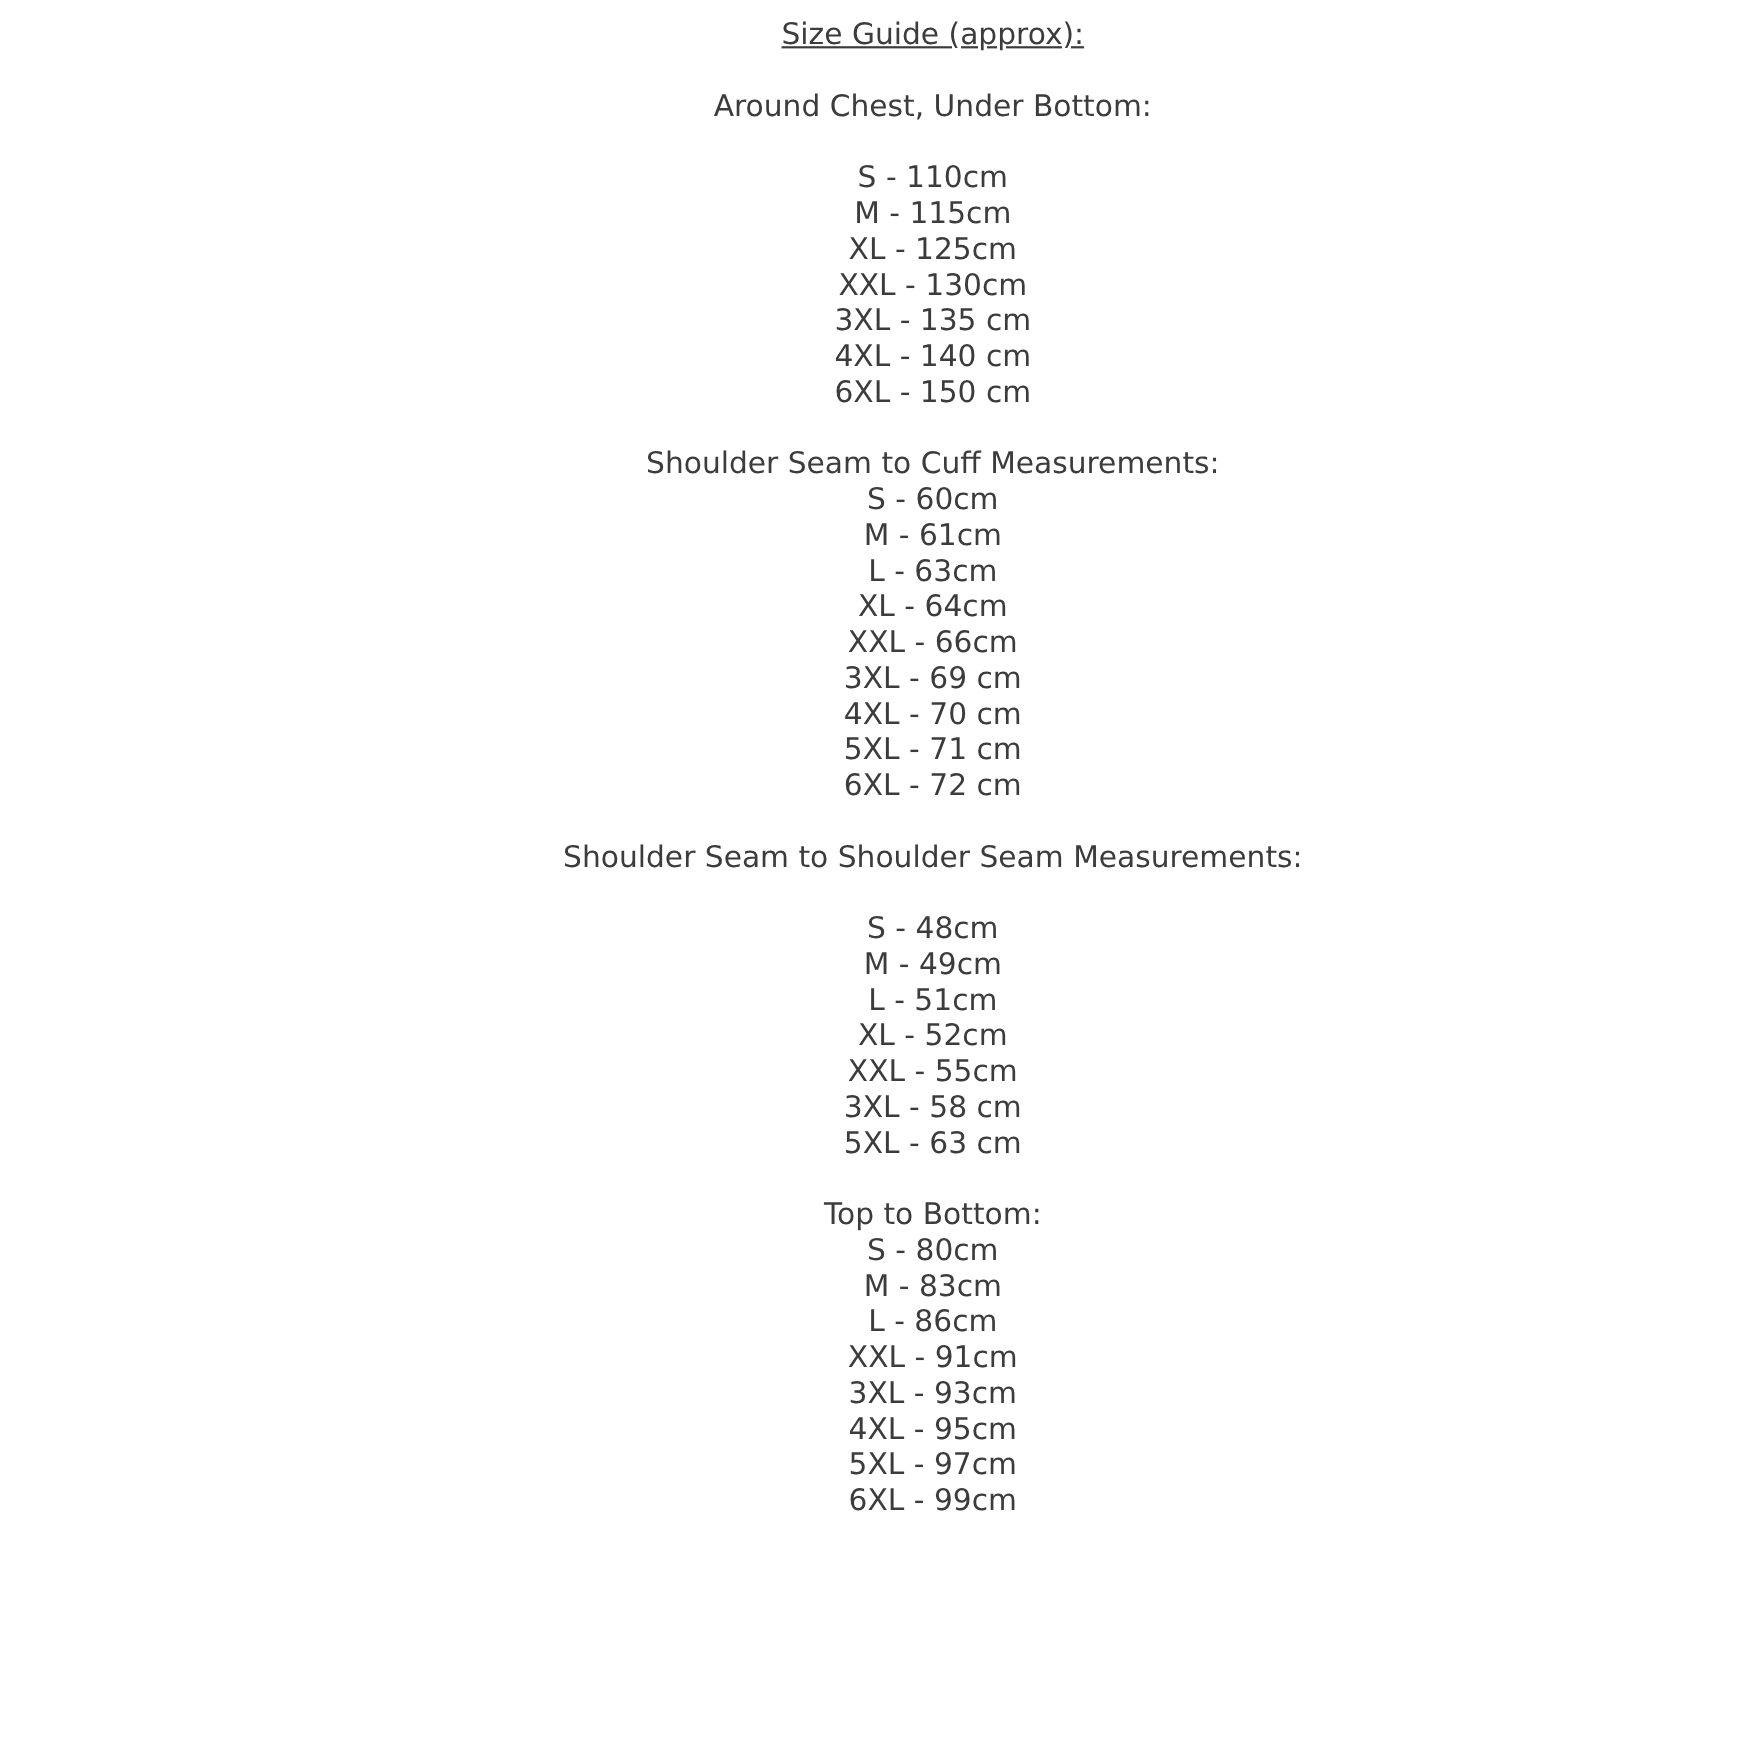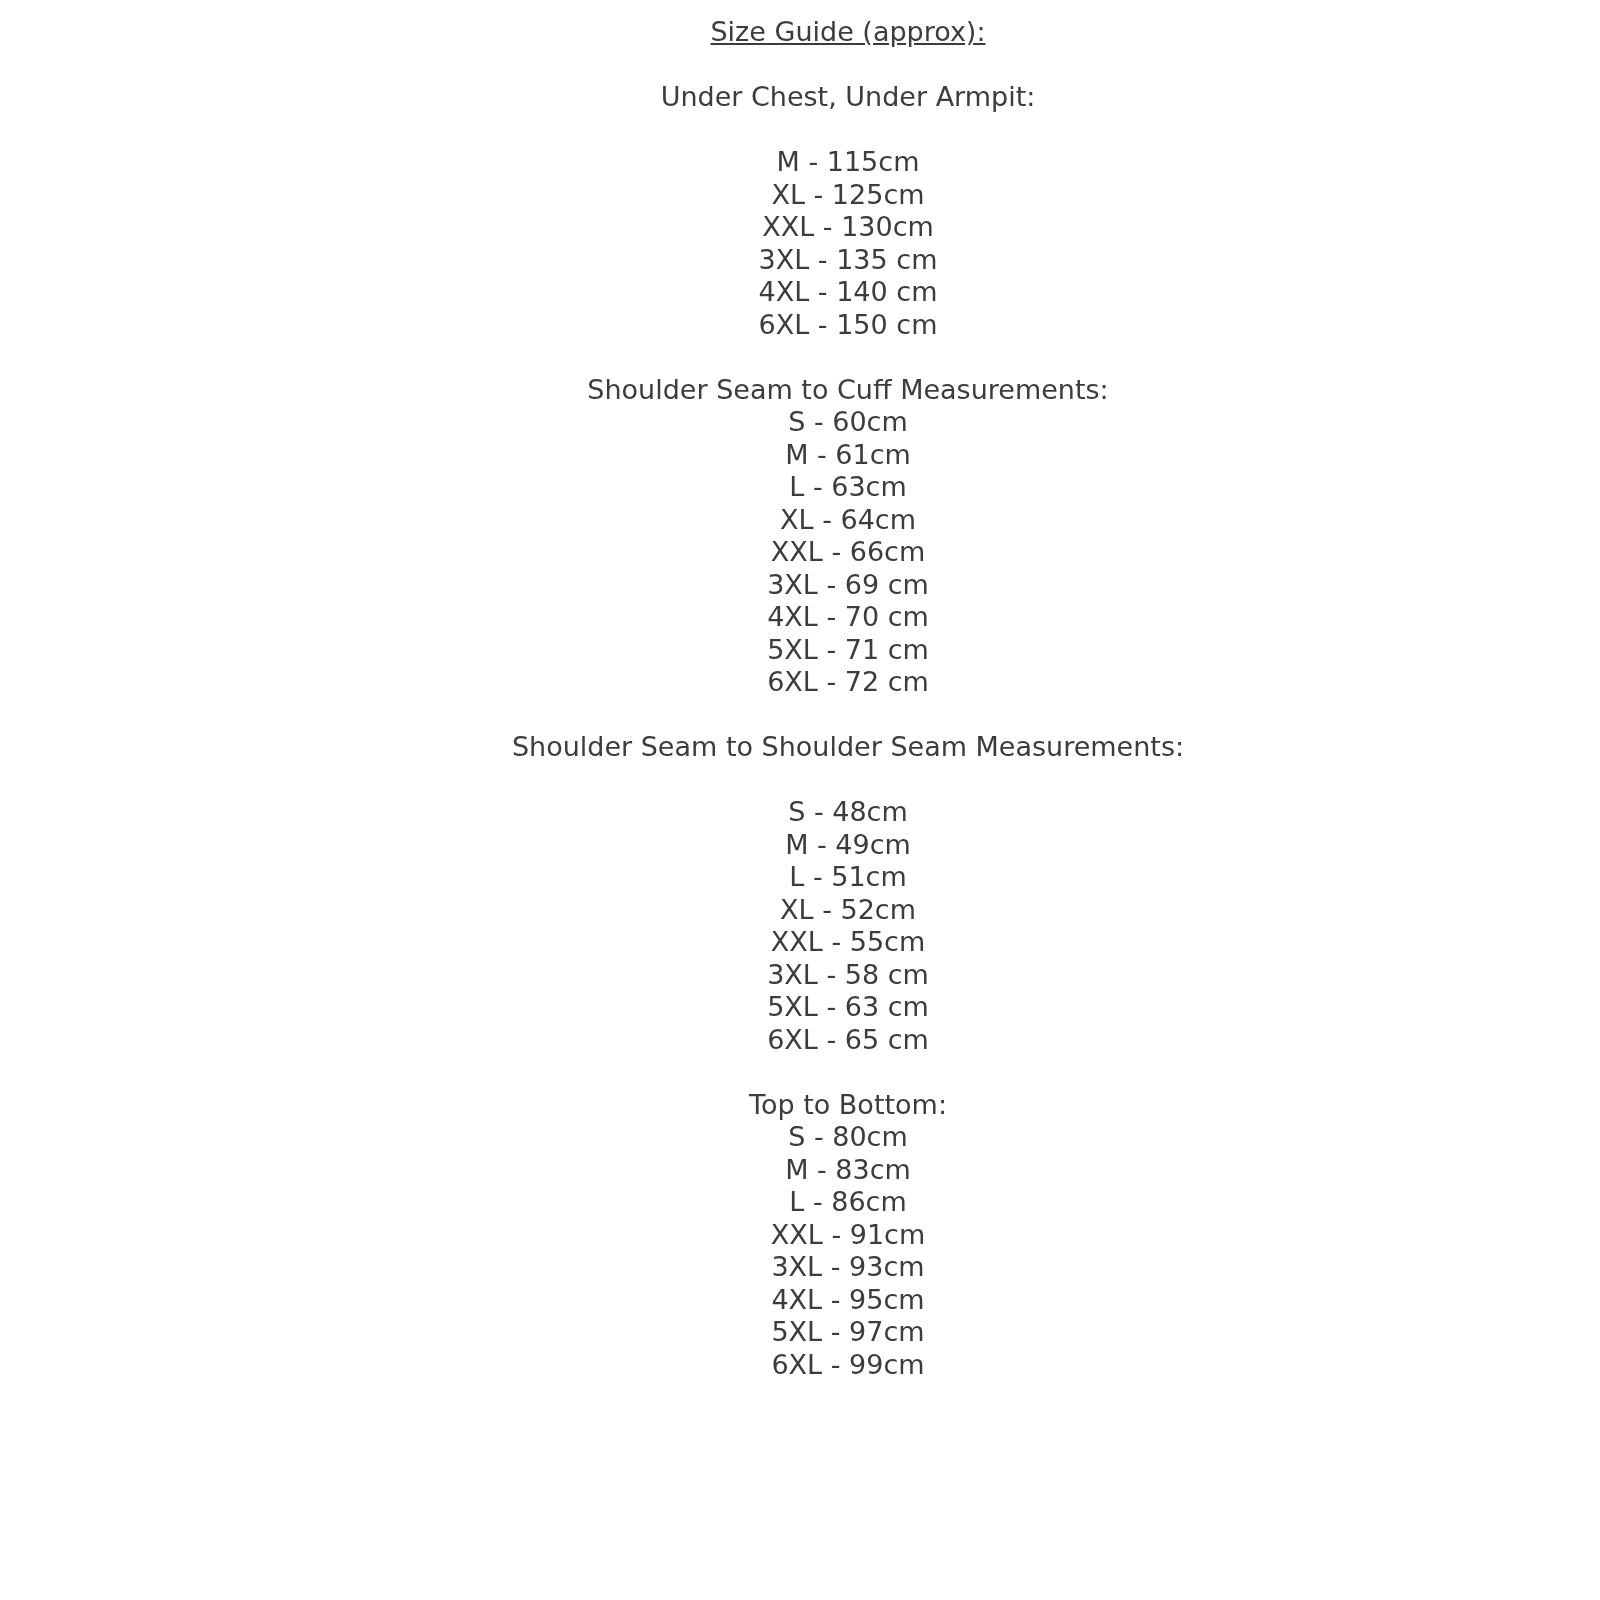--- a/index.html
+++ b/index.html
@@ -35,22 +35,23 @@
   }
 </style>
 </head>
 <body>
 
 <div class="doc">
 
   <div class="line"><span class="title-text">Size Guide (approx):</span></div>
   <div class="spacer"></div>
 
-  <div class="line">Under Chest, Under Armpit:</div>
+  <div class="line">Around Chest, Under Bottom:</div>
   <div class="spacer"></div>
+  <div class="line">S - 110cm</div>
   <div class="line">M - 115cm</div>
   <div class="line">XL - 125cm</div>
   <div class="line">XXL - 130cm</div>
   <div class="line">3XL - 135 cm</div>
   <div class="line">4XL - 140 cm</div>
   <div class="line">6XL - 150 cm</div>
   <div class="spacer"></div>
 
   <div class="line">Shoulder Seam to Cuff Measurements:</div>
   <div class="line">S - 60cm</div>
@@ -66,21 +67,20 @@
 
   <div class="line">Shoulder Seam to Shoulder Seam Measurements:</div>
   <div class="spacer"></div>
   <div class="line">S - 48cm</div>
   <div class="line">M - 49cm</div>
   <div class="line">L - 51cm</div>
   <div class="line">XL - 52cm</div>
   <div class="line">XXL - 55cm</div>
   <div class="line">3XL - 58 cm</div>
   <div class="line">5XL - 63 cm</div>
-  <div class="line">6XL - 65 cm</div>
   <div class="spacer"></div>
 
   <div class="line">Top to Bottom:</div>
   <div class="line">S - 80cm</div>
   <div class="line">M - 83cm</div>
   <div class="line">L - 86cm</div>
   <div class="line">XXL - 91cm</div>
   <div class="line">3XL - 93cm</div>
   <div class="line">4XL - 95cm</div>
   <div class="line">5XL - 97cm</div>

